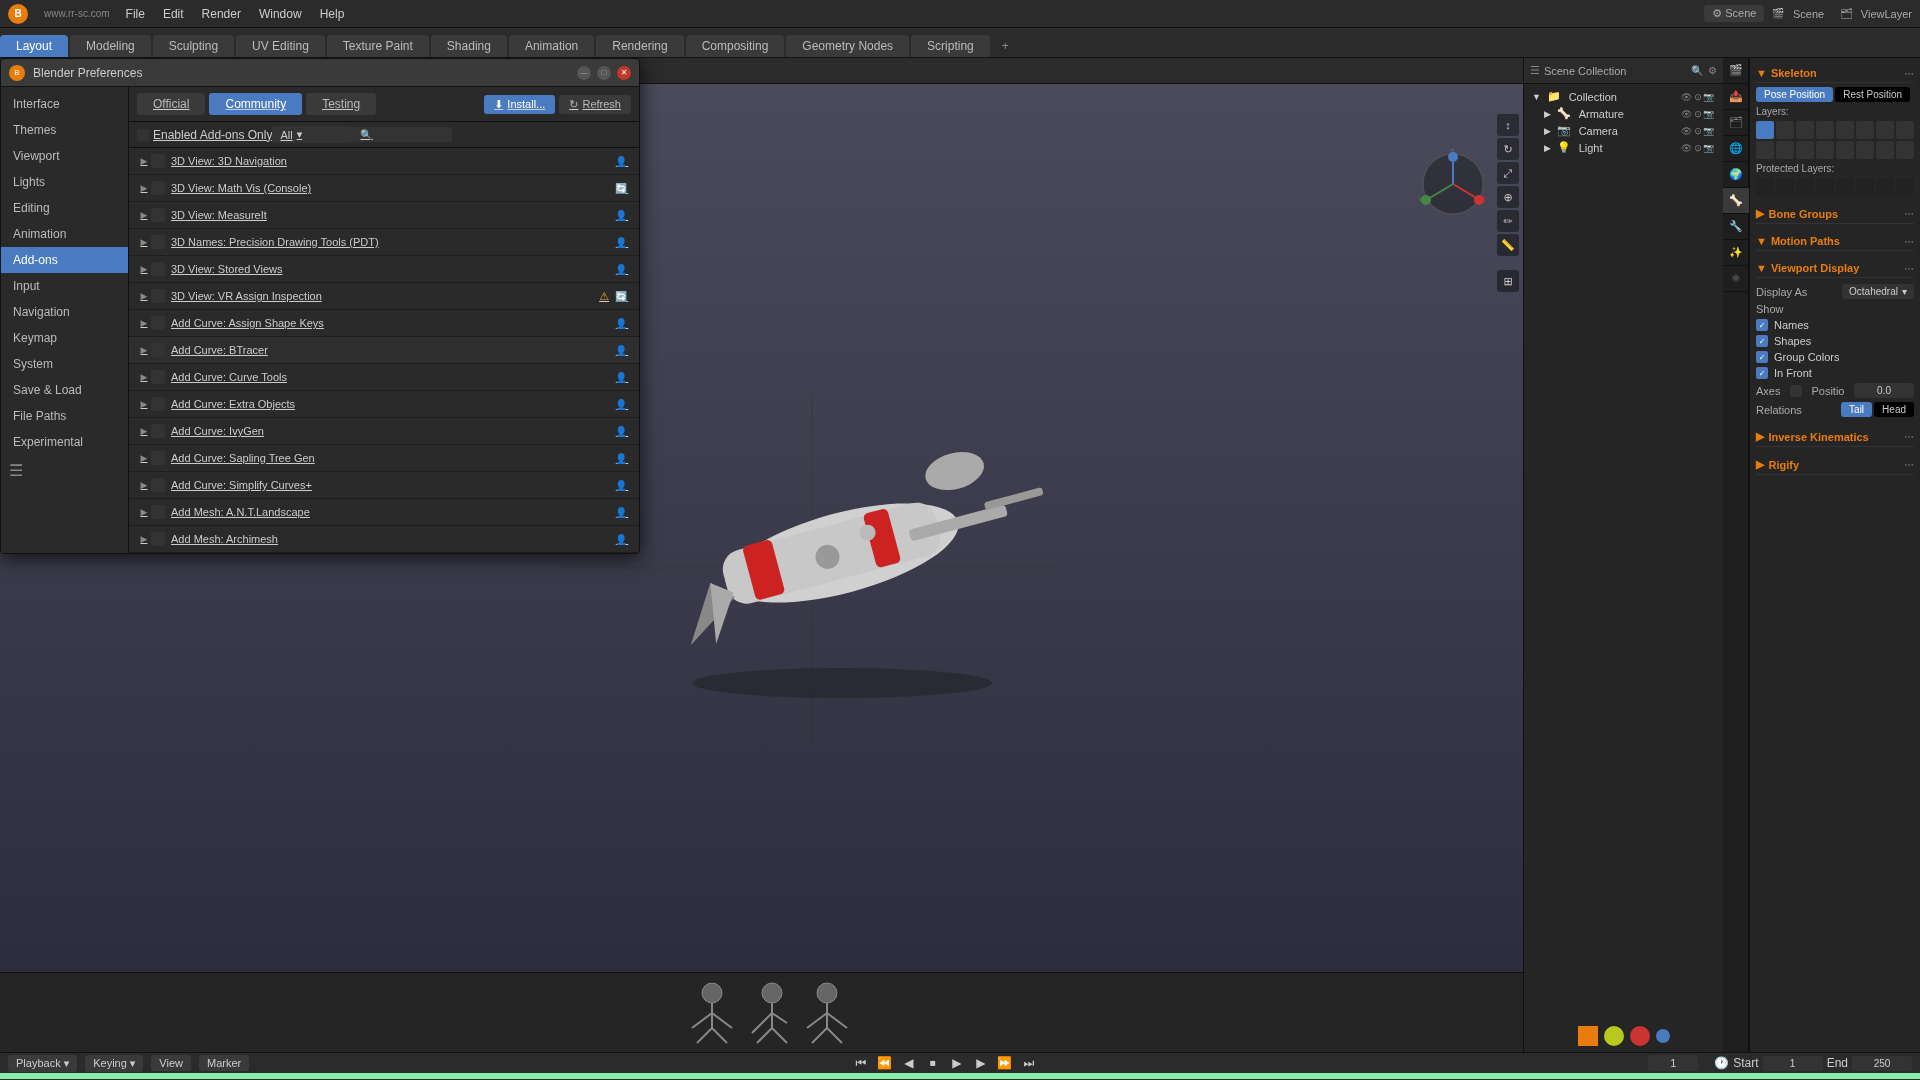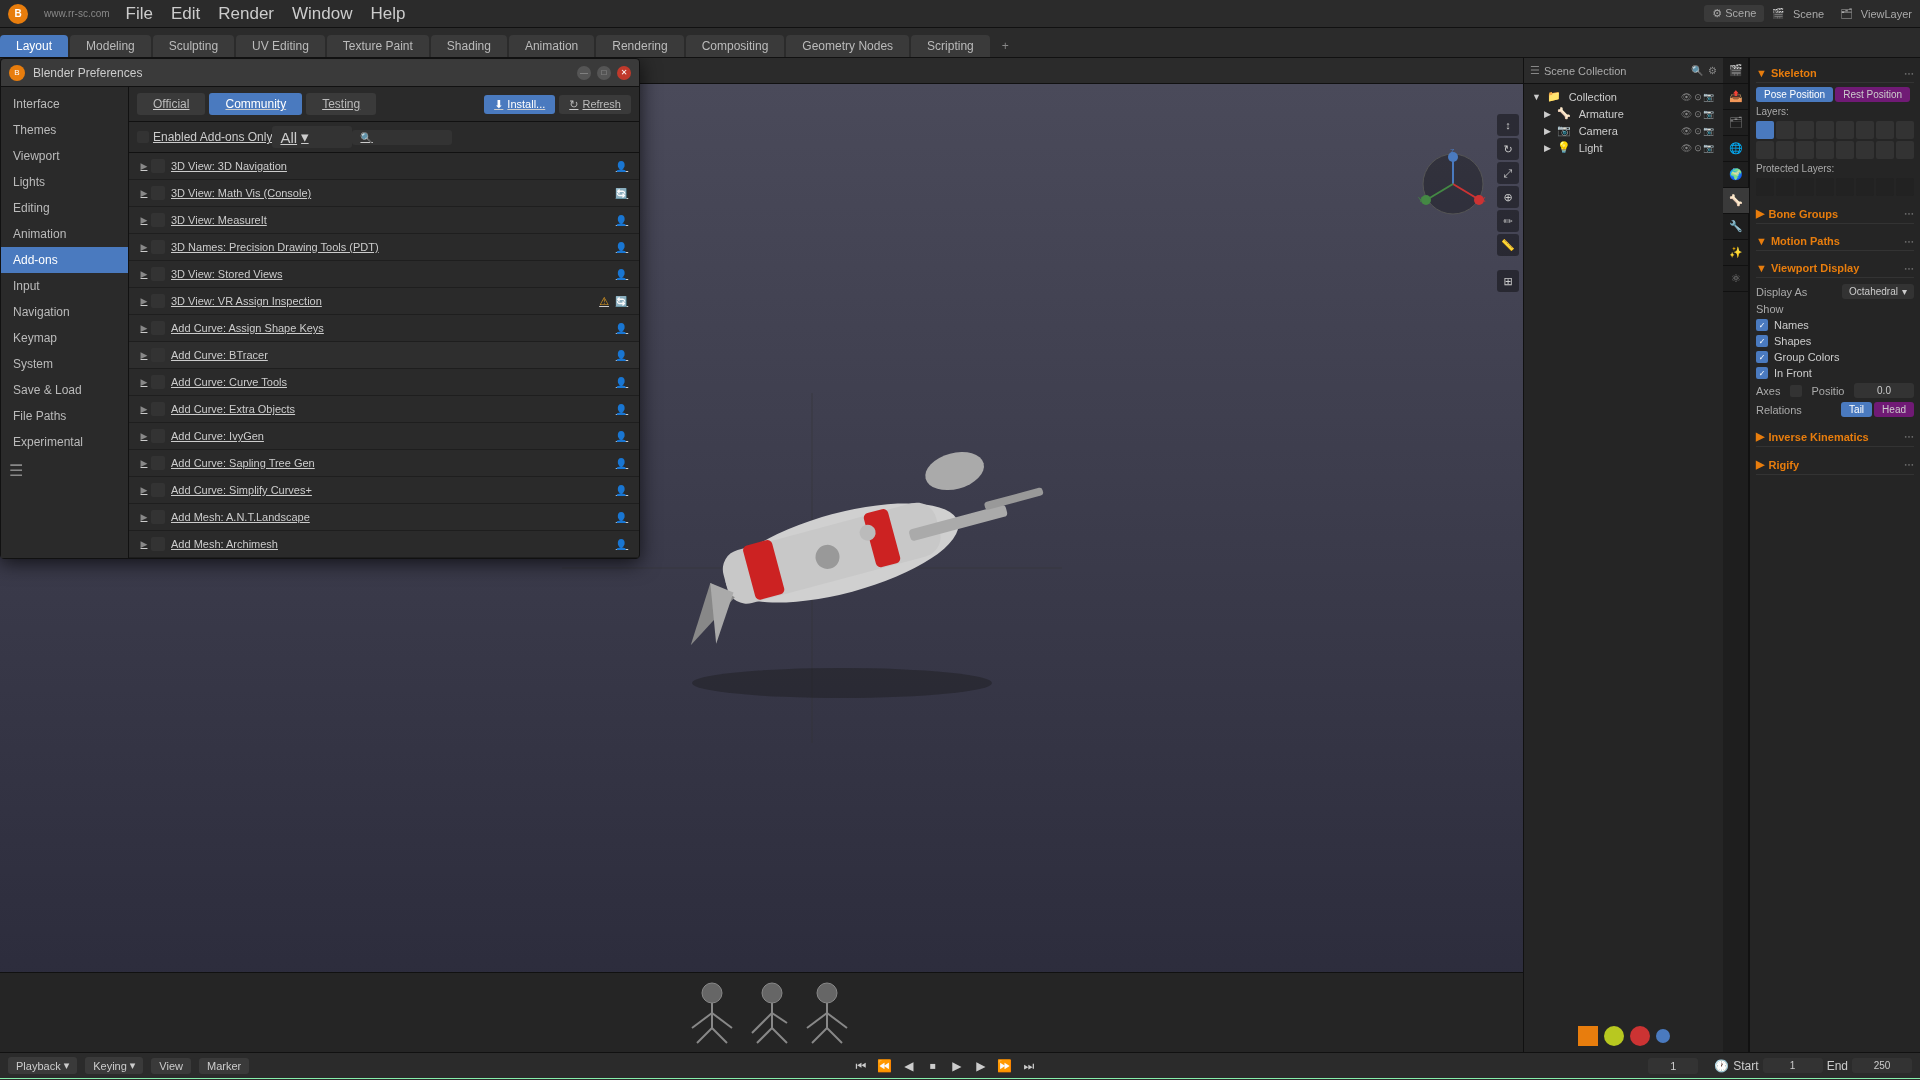--- a/index.html
+++ b/index.html
@@ -2,21 +2,21 @@
 <html><head>
   <meta charset="utf-8">
   <style>
     * { margin: 0; padding: 0; box-sizing: border-box; }
     body { width: 1920px; height: 1080px; overflow: hidden; background: #1a1a1a; font-family: 'Segoe UI', Arial, sans-serif; font-size: 12px; color: #cccccc; }
 
     
     #topbar { height: 28px; background: #2b2b2b; display: flex; align-items: center; padding: 0 8px; border-bottom: 1px solid #111; }
     #topbar .logo { width: 20px; height: 20px; background: #e87d0d; border-radius: 50%; margin-right: 8px; display:flex; align-items:center; justify-content:center; font-size:10px; font-weight:bold; color:#fff; }
     #topbar .menus { display: flex; gap: 2px; }
-    #topbar .menus span { padding: 2px 8px; cursor: pointer; color: #ccc; font-size: 17px; }
+    #topbar .menus span { padding: 2px 8px; cursor: pointer; color: #ccc; font-size: 12px; }
     #topbar .right { margin-left: auto; display: flex; align-items: center; gap: 8px; color: #aaa; font-size: 11px; }
 
     
     #workspace-tabs { height: 30px; background: #2b2b2b; display: flex; align-items: flex-end; border-bottom: 1px solid #111; }
     #workspace-tabs .tab { padding: 4px 16px; background: #3a3a3a; border-radius: 4px 4px 0 0; cursor: pointer; font-size: 12px; color: #bbb; margin-right: 2px; }
     #workspace-tabs .add-tab { padding: 4px 10px; color: #888; cursor: pointer; }
 
     
     #main { display: flex; height: calc(1080px - 28px - 30px - 28px); }
 
@@ -31,21 +31,21 @@
     #scene-collection { padding: 4px 0; flex: 1; overflow-y: auto; }
     .scene-item { padding: 2px 8px; display: flex; align-items: center; gap: 4px; font-size: 11px; cursor: pointer; }
     .scene-item .actions { margin-left: auto; display: flex; gap: 2px; }
     .scene-item .actions span { font-size: 9px; color: #888; cursor: pointer; }
     .props-icons { display: flex; flex-direction: column; width: 26px; background: #1e1e1e; border-right: 1px solid #111; }
     .props-icon { width: 26px; height: 26px; display:flex; align-items:center; justify-content:center; cursor:pointer; color:#888; font-size:11px; border-bottom: 1px solid #111; }
     .props-icon.active { background: #3a3a3a; color: #e87d0d; }
     .prop-row { display: flex; align-items: center; justify-content: space-between; padding: 2px 0; font-size: 11px; }
     .prop-label { color: #aaa; }
     .btn-group { display: flex; gap: 2px; }
-    .btn-small { padding: 2px 8px; background: #701a75; border-radius: 3px; font-size: 10px; cursor: pointer; color: #ccc; }
+    .btn-small { padding: 2px 8px; background: #000000; border-radius: 3px; font-size: 10px; cursor: pointer; color: #ccc; }
     .btn-small.active { background: #4a7abf; color: #fff; }
     .layers-grid { display: grid; grid-template-columns: repeat(8, 18px); gap: 2px; margin: 4px 0; }
     .layer-dot { width: 18px; height: 18px; background: #333; border-radius: 2px; cursor: pointer; }
     .layer-dot.active { background: #4a7abf; }
     .checkbox-row { display: flex; align-items: center; gap: 6px; padding: 2px 0; font-size: 11px; }
     .checkbox { width: 12px; height: 12px; background: #4a7abf; border-radius: 2px; display:flex; align-items:center; justify-content:center; font-size:8px; color:#fff; }
     .checkbox.unchecked { background: #333; }
     .select-box { background: #333; border-radius: 3px; padding: 2px 7px; font-size: 10px; display: flex; align-items: center; gap: 4px; cursor: pointer; }
 
     
@@ -68,35 +68,35 @@
     #pref-tabs { display: flex; align-items: center; padding: 6px 8px; gap: 4px; border-bottom: 1px solid #111; }
     .pref-tab { padding: 4px 16px; background: #3a3a3a; border-radius: 3px; font-size: 12px; cursor: pointer; color: #bbb; }
     .pref-tab.active { background: #4a7abf; color: #fff; }
     .pref-tab-actions { margin-left: auto; display: flex; gap: 4px; }
     .pref-tab-actions .btn { padding: 3px 10px; background: #3a3a3a; border-radius: 3px; font-size: 11px; cursor: pointer; color: #bbb; display: flex; align-items: center; gap: 4px; }
     .pref-tab-actions .btn.install { background: #4a7abf; color: #fff; }
 
     #pref-filter { display: flex; align-items: center; padding: 4px 8px; gap: 0; border-bottom: 1px solid #111; }
     #pref-filter .checkbox-filter { display: flex; align-items: center; gap: 4px; }
     .filter-check { width: 12px; height: 12px; background: #333; border-radius: 2px; display:flex; align-items:center; justify-content:center; }
-    #pref-filter .category-select { background: #333; padding: 2px 8px; border-radius: 3px; font-size: 15px; display:flex; align-items:center; gap:4px; cursor:pointer; min-width: 80px; }
+    #pref-filter .category-select { background: #333; padding: 2px 8px; border-radius: 3px; font-size: 11px; display:flex; align-items:center; gap:4px; cursor:pointer; min-width: 80px; }
     #pref-filter .search-box { background: #333; padding: 2px 8px; border-radius: 3px; font-size: 11px; width: 100px; display:flex; align-items:center; gap:4px; }
     #search-icon-pref { font-size: 10px; color: #888; }
 
     #addon-list { max-height: 430px; overflow-y: auto; }
     .addon-item { display: flex; align-items: center; padding: 4px 8px; border-bottom: 1px solid #1e1e1e; cursor: pointer; font-size: 11px; }
     .addon-item .expand { width: 14px; height: 14px; display:flex; align-items:center; justify-content:center; font-size:9px; color:#888; cursor:pointer; }
     .addon-item .check { width: 14px; height: 14px; background: #333; border-radius: 2px; margin-right: 6px; flex-shrink:0; }
     .addon-item .name { flex: 1; color: #ccc; }
     .addon-item .user-icon { width: 18px; height: 18px; display:flex; align-items:center; justify-content:center; color:#888; font-size:10px; }
     .addon-item .warn-icon { color: #e8a020; font-size: 11px; margin-right: 4px; }
 
     
     #timeline-area { height: 145px; background: #1e1e1e; border-top: 1px solid #111; display: flex; flex-direction: column; }
-    #timeline-header { height: 26px; background: #2b2b2b; display: flex; align-items: center; padding: 0 8px; gap: 8px; border-bottom: 1px solid #86efac; }
+    #timeline-header { height: 26px; background: #2b2b2b; display: flex; align-items: center; padding: 0 8px; gap: 8px; border-bottom: 6px solid #86efac; }
     #timeline-header .tl-btn { padding: 2px 8px; background: #3a3a3a; border-radius: 3px; font-size: 11px; cursor: pointer; color: #ccc; display: flex; align-items: center; gap: 3px; }
     #timeline-controls { display: flex; align-items: center; gap: 4px; margin: 0 auto; }
     #timeline-controls .ctrl-btn { width: 20px; height: 20px; display:flex; align-items:center; justify-content:center; cursor:pointer; font-size:12px; color:#ccc; }
     #frame-input { background: #333; padding: 2px 6px; border-radius: 3px; font-size: 11px; min-width: 50px; text-align:center; margin-left: 8px; }
     #timeline-ruler { height: 20px; background: #2a2a2a; display: flex; align-items: flex-end; overflow: hidden; }
     #bone-props-content { flex: 1; overflow-y: auto; padding: 4px 8px; }
     .prop-field { background: #333; border-radius: 3px; padding: 2px 6px; font-size: 10px; min-width: 60px; text-align: center; color: #ccc; }
     .prop-section { margin-bottom: 8px; }
     .prop-section-title { font-size: 11px; font-weight: bold; color: #e87d0d; padding: 3px 0; border-bottom: 1px solid #333; margin-bottom: 4px; display: flex; align-items: center; gap: 4px; cursor: pointer; }
 

